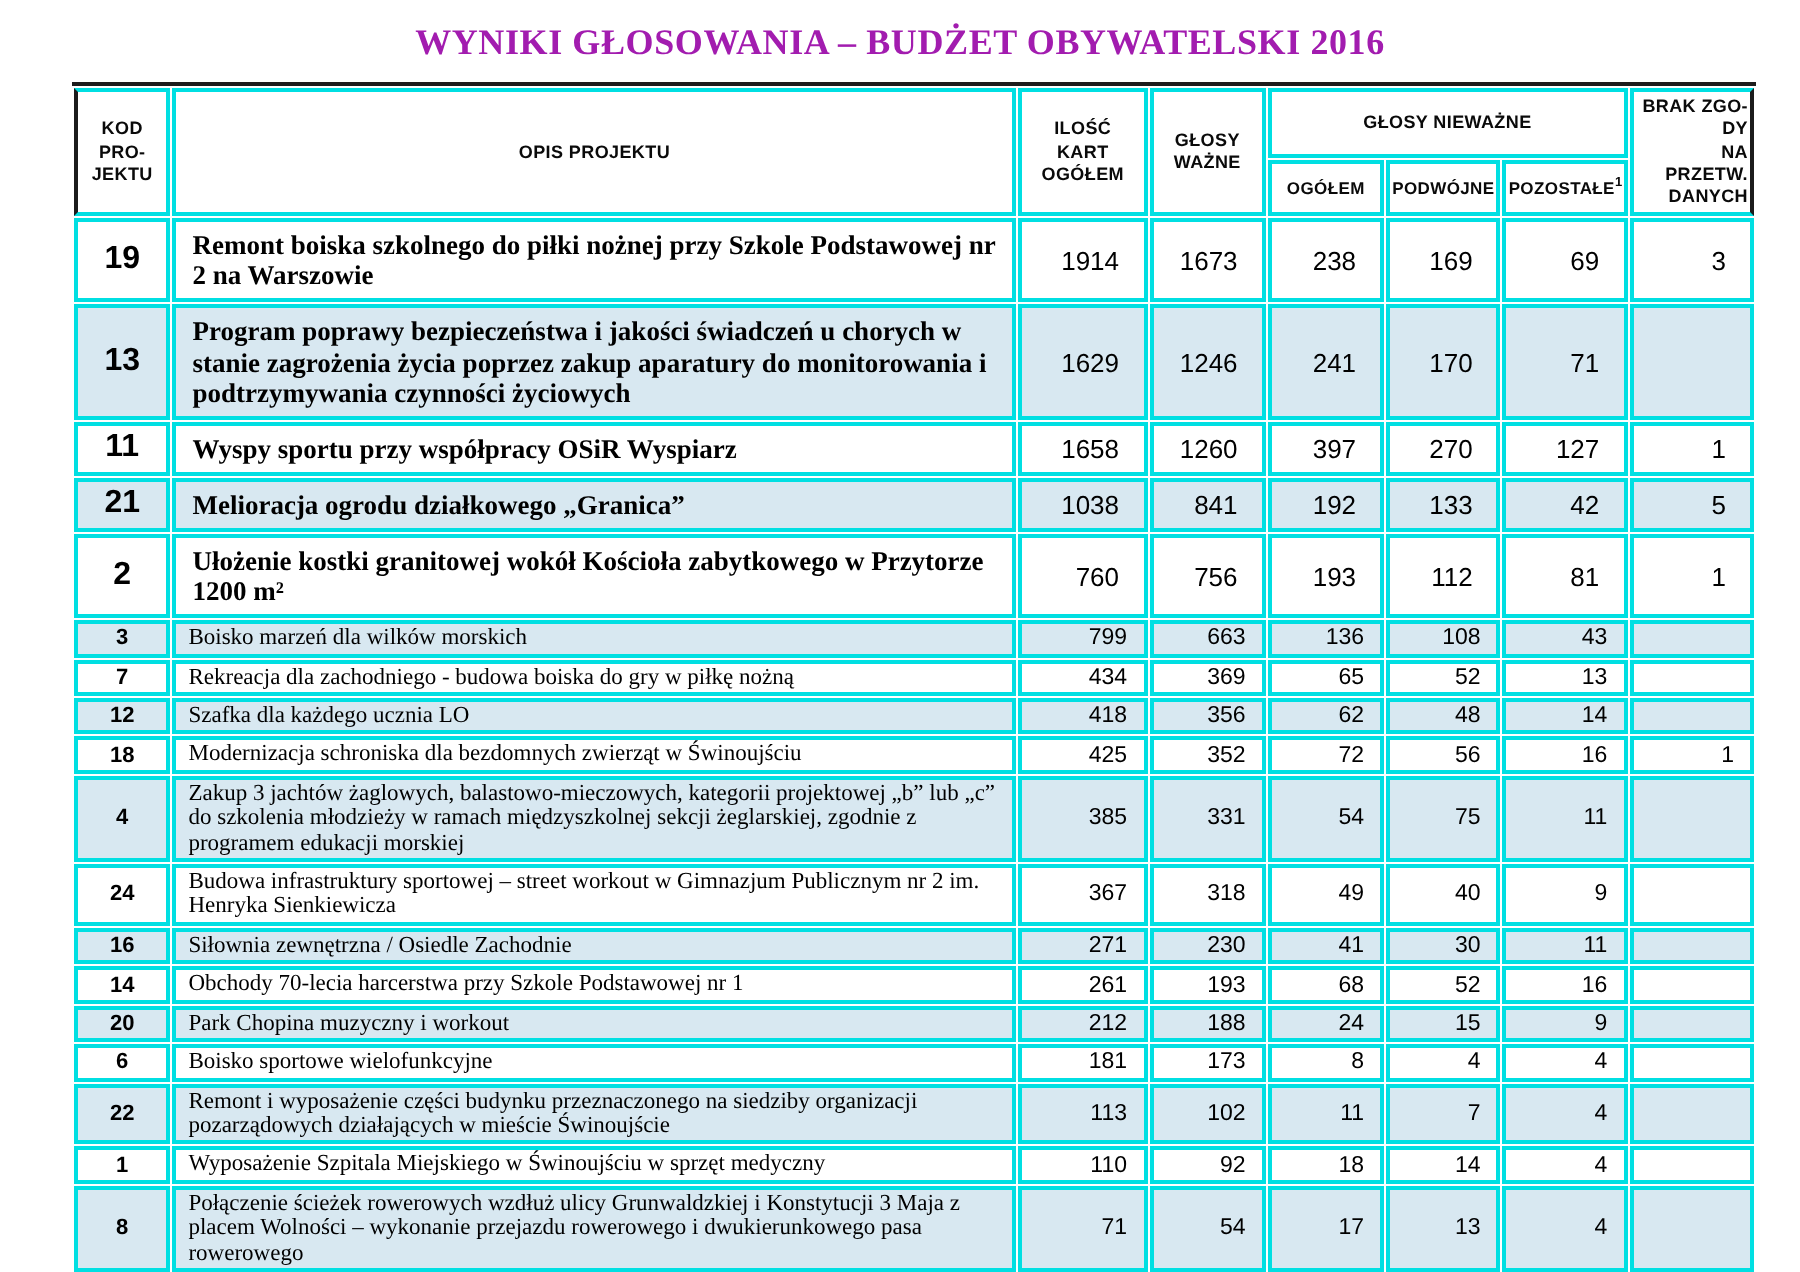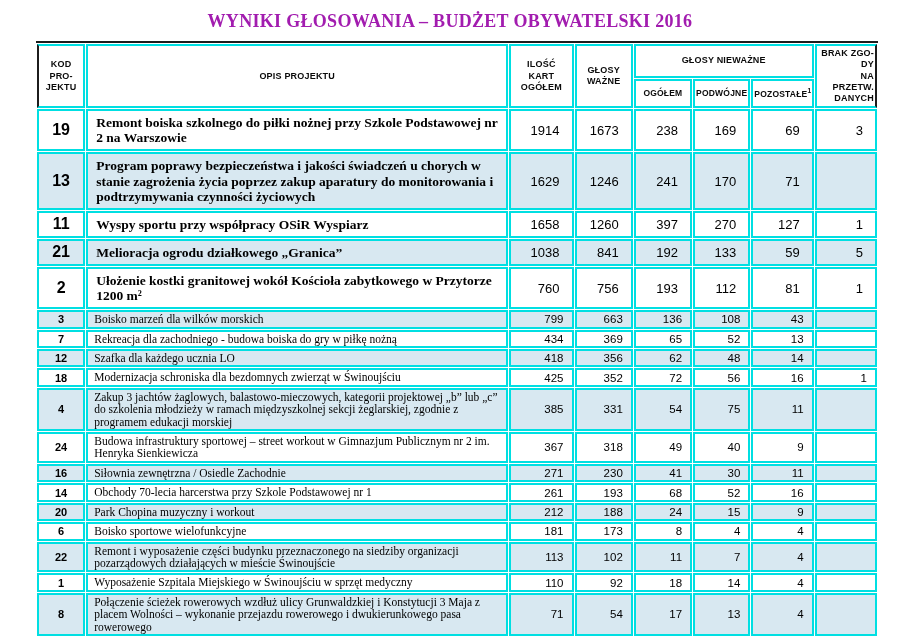--- a/index.html
+++ b/index.html
@@ -146,21 +146,21 @@
           <td class="num">127</td>
           <td class="num">1</td>
         </tr>
         <tr class="em">
           <td class="code">21</td>
           <td class="desc">Melioracja ogrodu działkowego „Granica”</td>
           <td class="num">1038</td>
           <td class="num">841</td>
           <td class="num">192</td>
           <td class="num">133</td>
-          <td class="num">59</td>
+          <td class="num">42</td>
           <td class="num">5</td>
         </tr>
         <tr class="em">
           <td class="code">2</td>
           <td class="desc">Ułożenie kostki granitowej wokół Kościoła zabytkowego w Przytorze 1200 m²</td>
           <td class="num">760</td>
           <td class="num">756</td>
           <td class="num">193</td>
           <td class="num">112</td>
           <td class="num">81</td>

